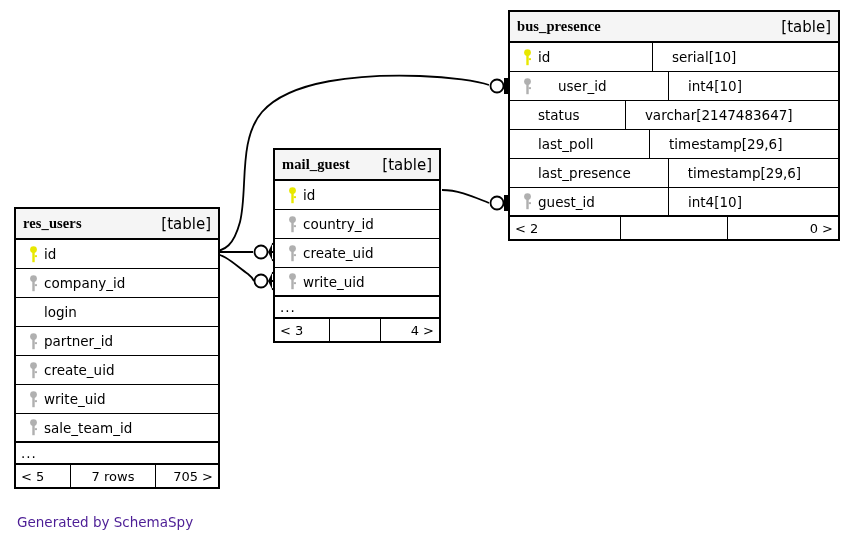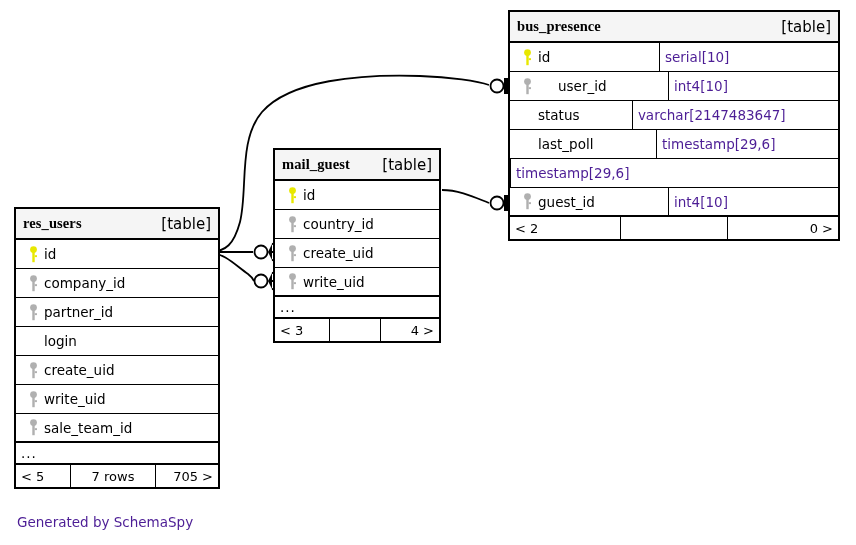--- a/index.html
+++ b/index.html
@@ -70,24 +70,24 @@
     align-items: center;
     box-sizing: border-box;
     flex: 1 1 auto;
     padding-left: 6px;
     overflow: hidden;
   }
   .cell-type {
     display: flex;
     align-items: center;
     box-sizing: border-box;
-    padding-left: 5px;
+    padding-left: 19px;
     border-left: 1.5px solid #000000;
     font-size: 13.5px;
-    color: #4c1d95;
+    color: #000000;
     white-space: nowrap;
   }
   .col-name {
     font-size: 13.5px;
     color: #000000;
     white-space: nowrap;
   }
   .keyslot {
     width: 22px;
     min-width: 22px;
@@ -197,35 +197,35 @@
               <rect x="3.3" y="5.6" width="2.4" height="10.6" fill="#b0b0b0"></rect>
               <rect x="5.7" y="9.2" width="2.3" height="1.9" fill="#b0b0b0"></rect>
             </svg>
         </span>
         <span class="col-name">company_id</span>
       </div>
     </div>
 
     <div class="row">
       <div class="cell-name">
-        <span class="keyslot">
-          <svg width="9" height="17" viewBox="0 0 9 17">
-              <circle cx="4.5" cy="3.6" r="3.4" fill="#b0b0b0"></circle>
-              <rect x="3.3" y="5.6" width="2.4" height="10.6" fill="#b0b0b0"></rect>
-              <rect x="5.7" y="9.2" width="2.3" height="1.9" fill="#b0b0b0"></rect>
-            </svg>
-        </span>
-        <span class="col-name">partner_id</span>
-      </div>
-    </div>
-
-    <div class="row">
-      <div class="cell-name">
         <span class="keyslot"></span>
         <span class="col-name">login</span>
+      </div>
+    </div>
+
+    <div class="row">
+      <div class="cell-name">
+        <span class="keyslot">
+          <svg width="9" height="17" viewBox="0 0 9 17">
+              <circle cx="4.5" cy="3.6" r="3.4" fill="#b0b0b0"></circle>
+              <rect x="3.3" y="5.6" width="2.4" height="10.6" fill="#b0b0b0"></rect>
+              <rect x="5.7" y="9.2" width="2.3" height="1.9" fill="#b0b0b0"></rect>
+            </svg>
+        </span>
+        <span class="col-name">partner_id</span>
       </div>
     </div>
 
     <div class="row">
       <div class="cell-name">
         <span class="keyslot">
           <svg width="9" height="17" viewBox="0 0 9 17">
               <circle cx="4.5" cy="3.6" r="3.4" fill="#b0b0b0"></circle>
               <rect x="3.3" y="5.6" width="2.4" height="10.6" fill="#b0b0b0"></rect>
               <rect x="5.7" y="9.2" width="2.3" height="1.9" fill="#b0b0b0"></rect>
@@ -381,20 +381,24 @@
 
     <div class="row">
       <div class="cell-name" style="max-width:158px;">
         <span class="keyslot"></span>
         <span class="col-name">last_poll</span>
       </div>
       <div class="cell-type" style="flex:1 1 auto;">timestamp[29,6]</div>
     </div>
 
     <div class="row">
+      <div class="cell-name" style="max-width:158px;">
+        <span class="keyslot"></span>
+        <span class="col-name">last_presence</span>
+      </div>
       <div class="cell-type" style="flex:1 1 auto;">timestamp[29,6]</div>
     </div>
 
     <div class="row" style="border-bottom:2px solid #000;">
       <div class="cell-name" style="max-width:158px;">
         <span class="keyslot">
           <svg width="9" height="17" viewBox="0 0 9 17">
               <circle cx="4.5" cy="3.6" r="3.4" fill="#b0b0b0"></circle>
               <rect x="3.3" y="5.6" width="2.4" height="10.6" fill="#b0b0b0"></rect>
               <rect x="5.7" y="9.2" width="2.3" height="1.9" fill="#b0b0b0"></rect>

